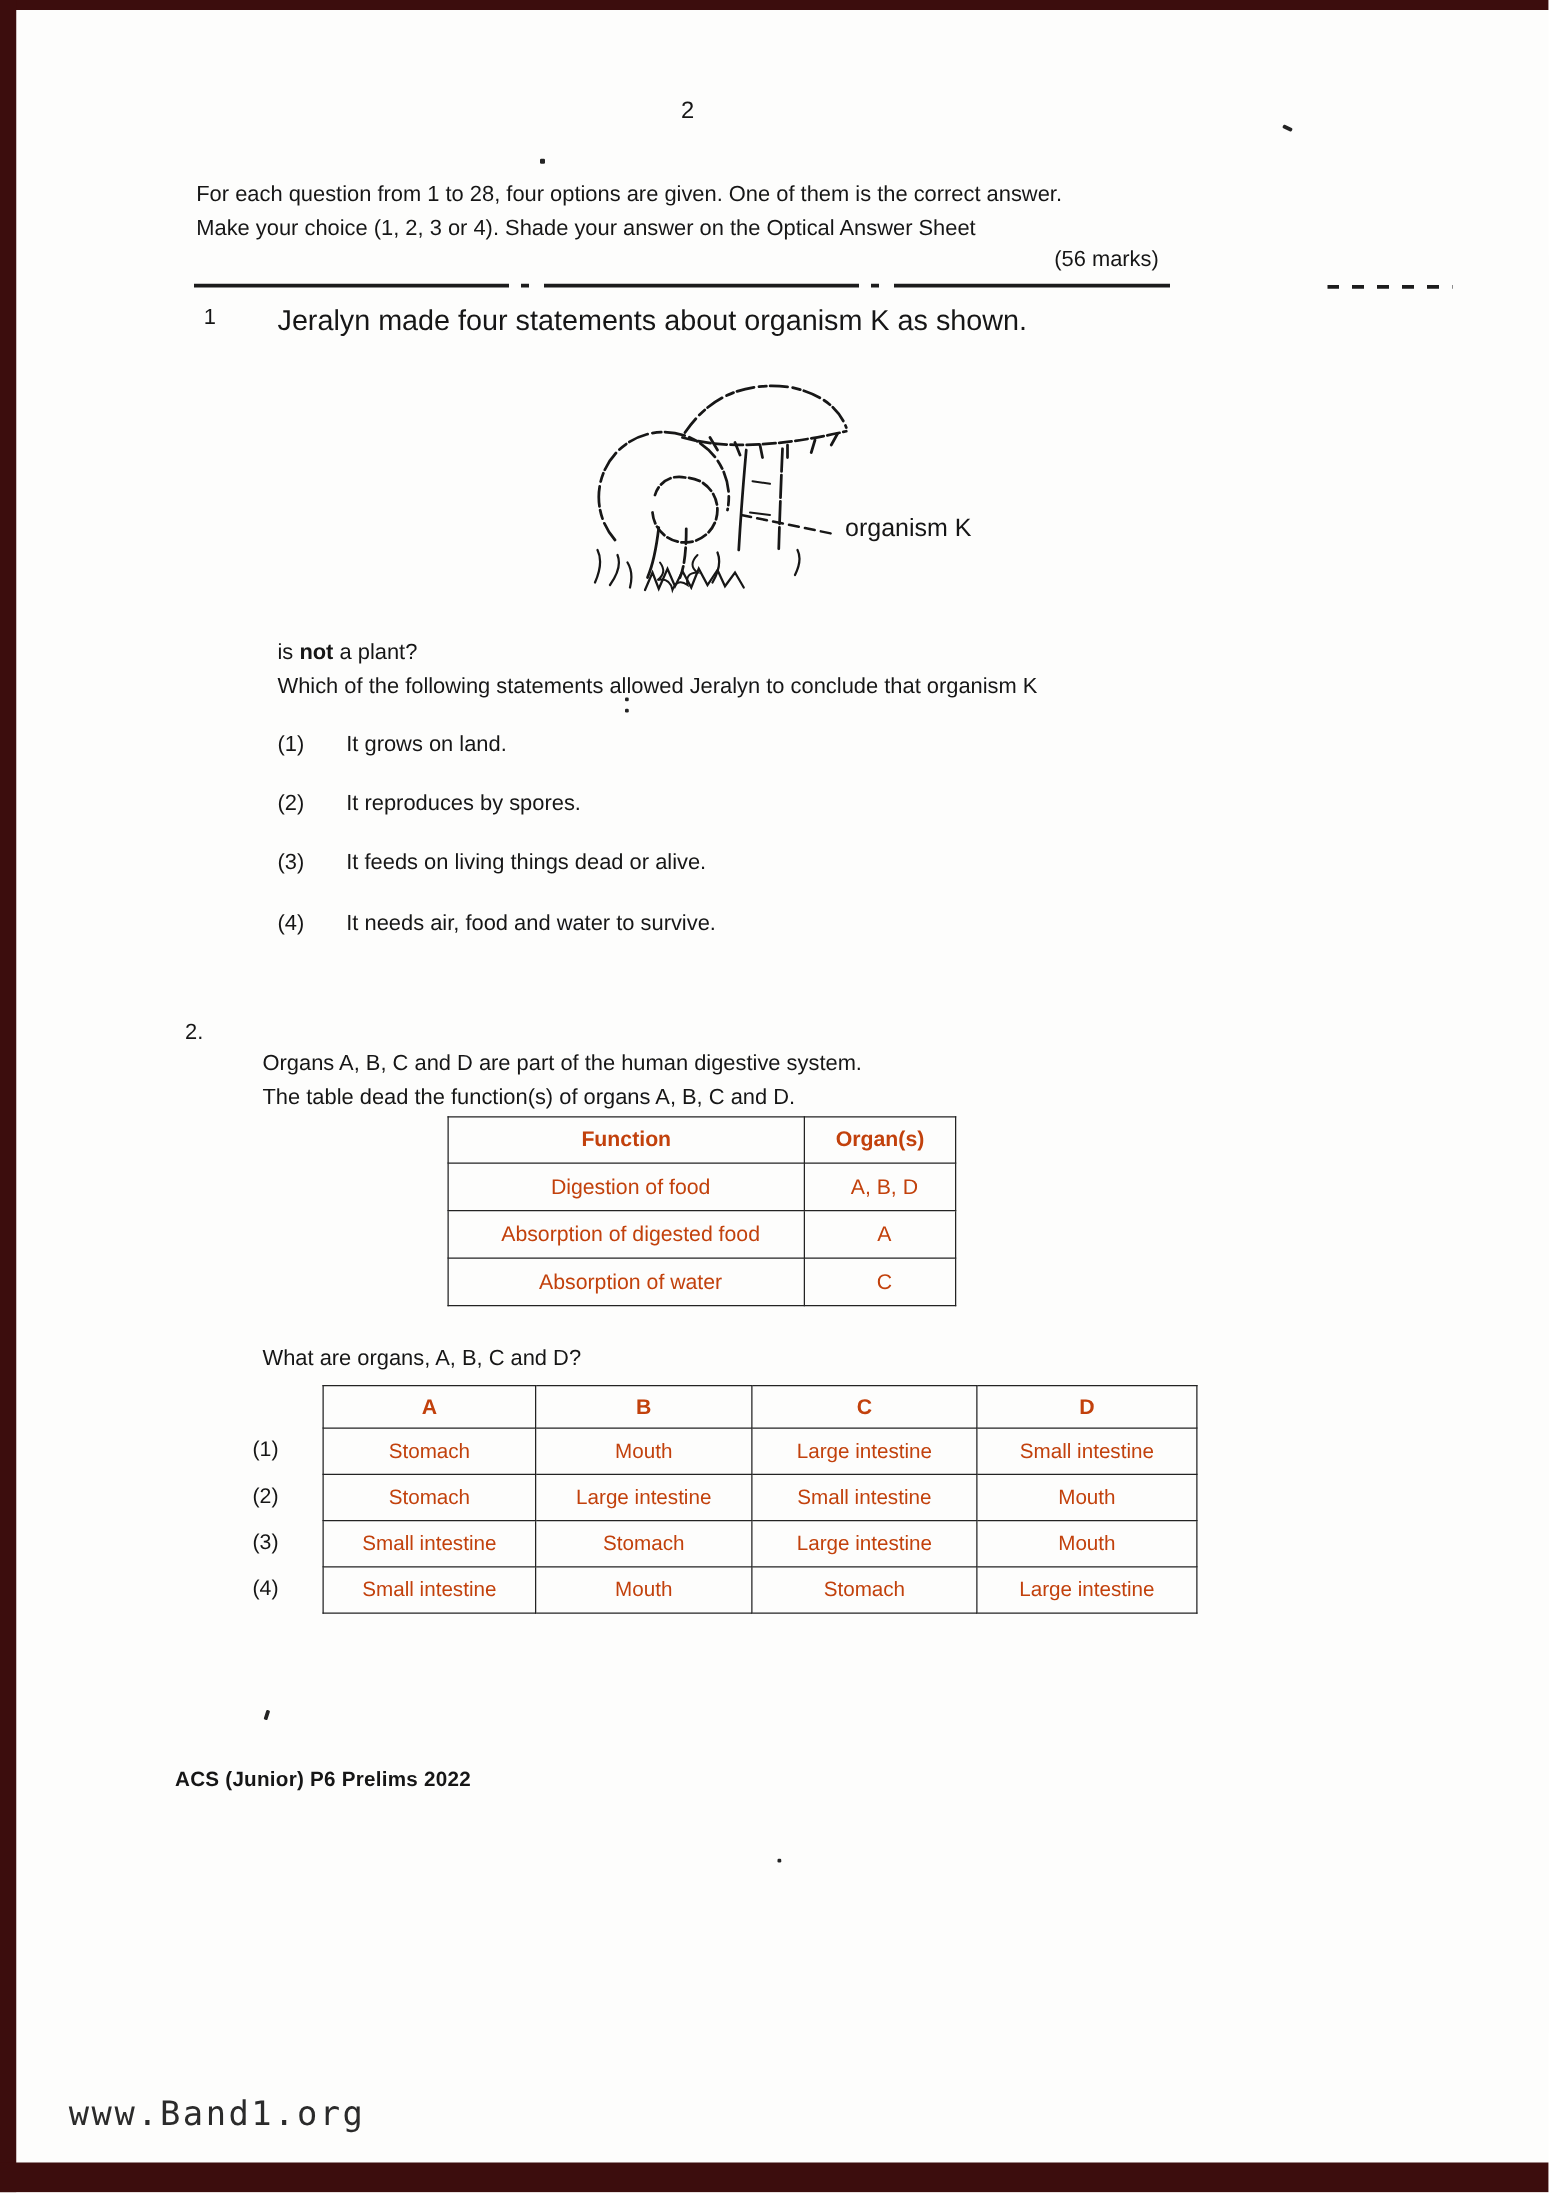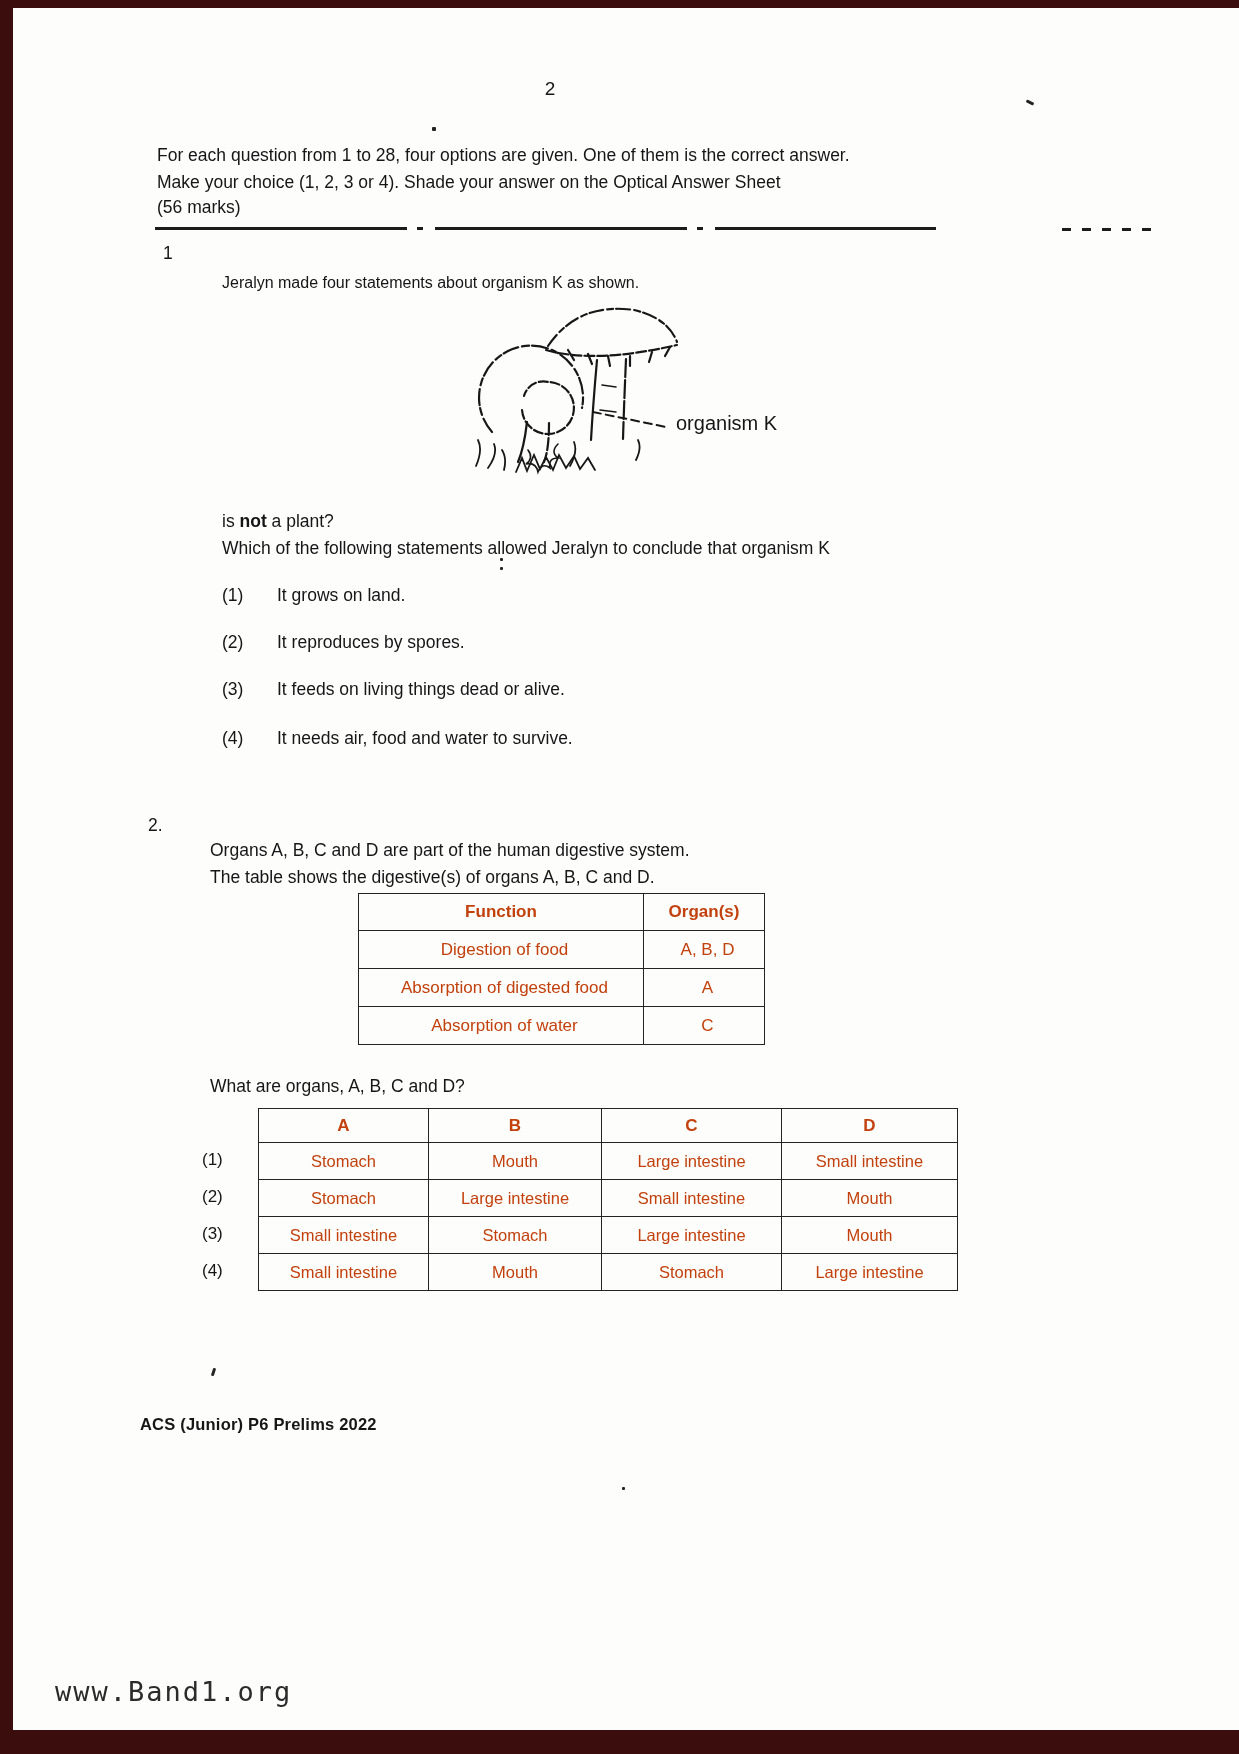--- a/index.html
+++ b/index.html
@@ -9,29 +9,29 @@
   }
   .content{position:absolute;inset:0;filter:blur(0.3px);}
   .edge{position:absolute;background:#3c0d0d;}
   .edge-left{left:0;top:0;width:13px;height:1754px;}
   .edge-top{left:0;top:0;width:1239px;height:8px;}
   .edge-bottom{left:0;bottom:0;width:1239px;height:24px;}
 
   .abs{position:absolute;}
   .page-number{left:0;top:78px;width:1100px;text-align:center;font-size:19px;}
   .instructions{left:157px;top:142px;width:775px;font-size:17.5px;line-height:27px;}
-  .marks-line{left:157px;top:197px;width:770px;text-align:left;font-size:17.5px;}
+  .marks-line{left:157px;top:197px;width:770px;text-align:right;font-size:17.5px;}
   .divider{left:155px;top:227px;width:781px;height:3px;
     background:repeating-linear-gradient(90deg,#1c1c1c 0 252px,transparent 252px 262px,#1c1c1c 262px 268px,transparent 268px 280px);}
   .divider-extra{left:1062px;top:228px;width:100px;height:3px;
     background:repeating-linear-gradient(90deg,#1c1c1c 0 9px,transparent 9px 20px);}
 
   .q-num{font-size:17.5px;}
   .q1-num{left:163px;top:243px;}
-  .q1-stem{left:222px;top:243px;width:720px;font-size:16px;margin-top:31px;}
+  .q1-stem{left:222px;top:243px;width:720px;font-size:23px;}
 
   .figure{left:430px;top:290px;width:490px;height:200px;}
   .figure svg{position:absolute;left:0;top:0;}
   .figure-label{position:absolute;left:246px;top:122px;font-size:20px;text-align:right;}
 
   .q1-question{left:222px;top:508px;width:700px;font-size:17.5px;line-height:27px;}
   .option{position:absolute;left:222px;width:700px;font-size:17.5px;display:flex;}
   .option .onum{width:55px;flex:0 0 55px;}
   .opt-0{top:585px;}.opt-1{top:632px;}.opt-2{top:679px;}.opt-3{top:728px;}
 
@@ -131,21 +131,21 @@
       <span>It feeds on living things dead or alive.</span>
     </div>
     <div class="option opt-3">
       <span class="onum">(4)</span>
       <span>It needs air, food and water to survive.</span>
     </div>
 
     <div class="abs q-num q2-num">2.</div>
     <div class="abs q2-stem">
       <div>Organs A, B, C and D are part of the human digestive system.</div>
-      <div>The table shows the digestive(s) of organs A, B, C and D.</div>
+      <div>The table dead the function(s) of organs A, B, C and D.</div>
     </div>
 
     <table class="abs func-table">
       <tbody>
           <tr>
         <th class="c1">Function</th>
         <th class="c2">Organ(s)</th>
       </tr>
       <tr>
         <td>Digestion of food</td>

